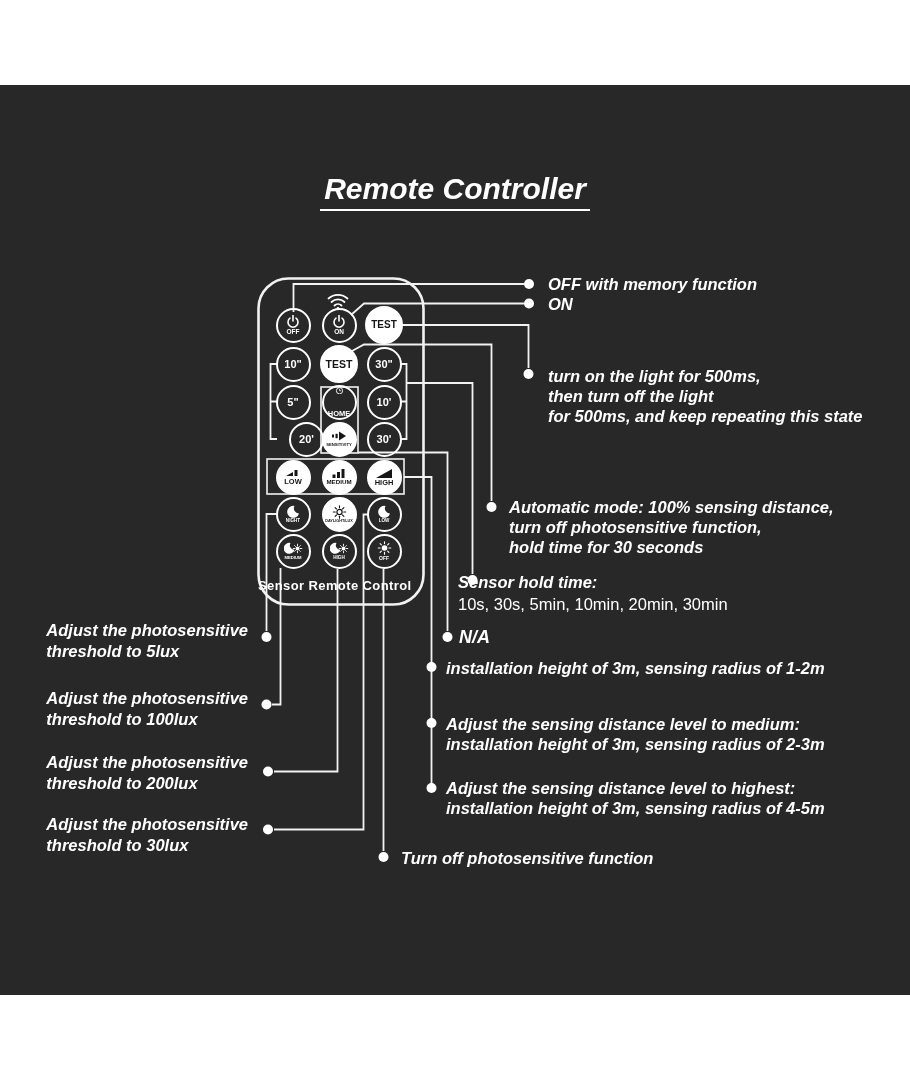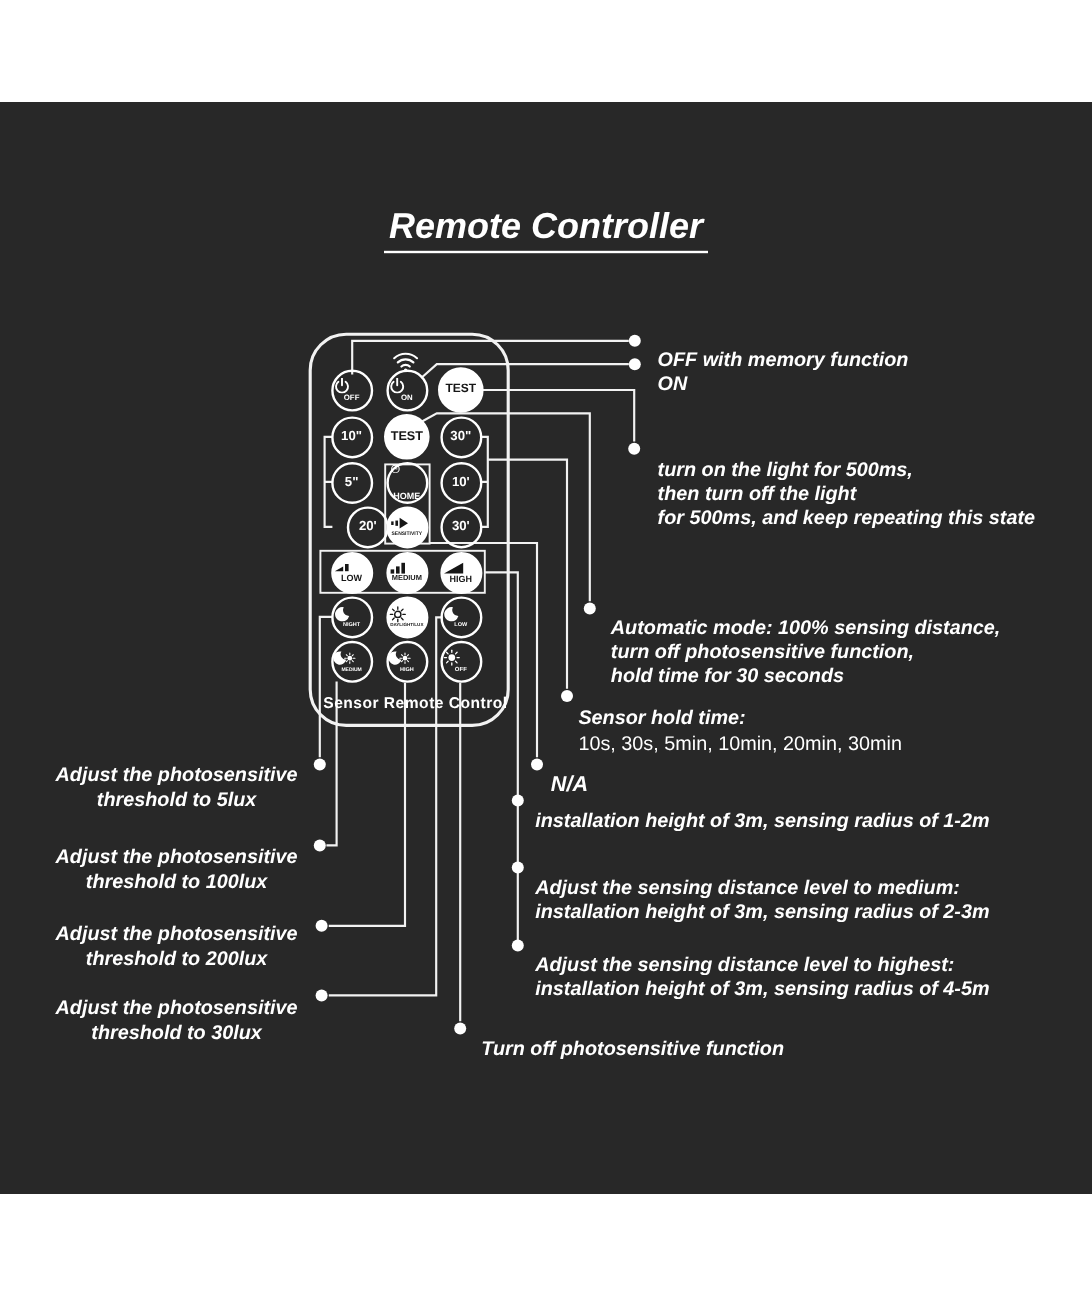--- a/index.html
+++ b/index.html
@@ -1,37 +1,37 @@
 <!DOCTYPE html>
 <html><head>
 <meta charset="utf-8">
 <style>
   html,body{margin:0;padding:0;}
   body{width:910px;height:1080px;position:relative;background:#ffffff;
        font-family:"Liberation Sans", sans-serif;overflow:hidden;}
   #panel{position:absolute;left:0;top:85px;width:910px;height:910px;background:#282828;}
   #overlay{position:absolute;left:0;top:0;width:910px;height:1080px;}
   .txt{position:absolute;color:#fff;font-style:italic;font-weight:bold;
-       font-size:16.5px;line-height:20px;white-space:nowrap;margin-top:16px;}
+       font-size:16.5px;line-height:20px;white-space:nowrap;}
   .txt div{white-space:nowrap;}
   #title{position:absolute;top:172px;left:0;right:0;margin:auto;width:max-content;
          color:#fff;font-size:30px;font-weight:bold;font-style:italic;
          border-bottom:2.5px solid #fff;padding:0 4px 3px 4px;}
-  .left-block{text-align:center;right:662px;left:auto;line-height:21px;}
+  .left-block{text-align:left;right:662px;left:auto;line-height:21px;}
   .regular-line{font-style:normal;font-weight:normal;}
   
   .btn{position:absolute;width:35px;height:35px;border-radius:50%;
        border:2px solid #fff;box-sizing:border-box;display:flex;flex-direction:column;
-       justify-content:center;color:#fff;}
+       align-items:center;justify-content:center;color:#fff;}
   .btn.filled{background:#fff;color:#161616;border-color:#fff;}
   .btn.big{width:38px;height:38px;}
   .blabel{font-weight:bold;text-align:center;line-height:1;}
   .t-label{font-size:11px;}
   .footer{position:absolute;color:#fff;font-weight:bold;font-size:13px;
-          text-align:right;letter-spacing:.4px;}
+          text-align:left;letter-spacing:.4px;}
 </style>
 </head>
 <body>
 
 <div id="panel"></div>
 
 <div id="title">Remote Controller</div>
 
 <svg id="overlay" viewBox="0 0 910 1080" xmlns="http://www.w3.org/2000/svg">
   <g stroke="#f2f2f2" stroke-width="1.8" fill="none">
@@ -263,21 +263,21 @@
 <div class="txt" style="left:548px;top:366px">
   <div>turn on the light for 500ms,</div>
   <div>then turn off the light</div>
   <div>for 500ms, and keep repeating this state</div>
 </div>
 <div class="txt" style="left:509px;top:497px">
   <div>Automatic mode: 100% sensing distance,</div>
   <div>turn off photosensitive function,</div>
   <div>hold time for 30 seconds</div>
 </div>
-<div class="txt" style="left:482px;top:571px;line-height:22px">
+<div class="txt" style="left:458px;top:571px;line-height:22px">
   <div>Sensor hold time:</div>
   <div class="regular-line">10s, 30s, 5min, 10min, 20min, 30min</div>
 </div>
 <div class="txt" style="left:459px;top:627px;font-size:18px">
   <div>N/A</div>
 </div>
 <div class="txt" style="left:446px;top:658px">
   <div>installation height of 3m, sensing radius of 1-2m</div>
 </div>
 <div class="txt" style="left:446px;top:714px">

